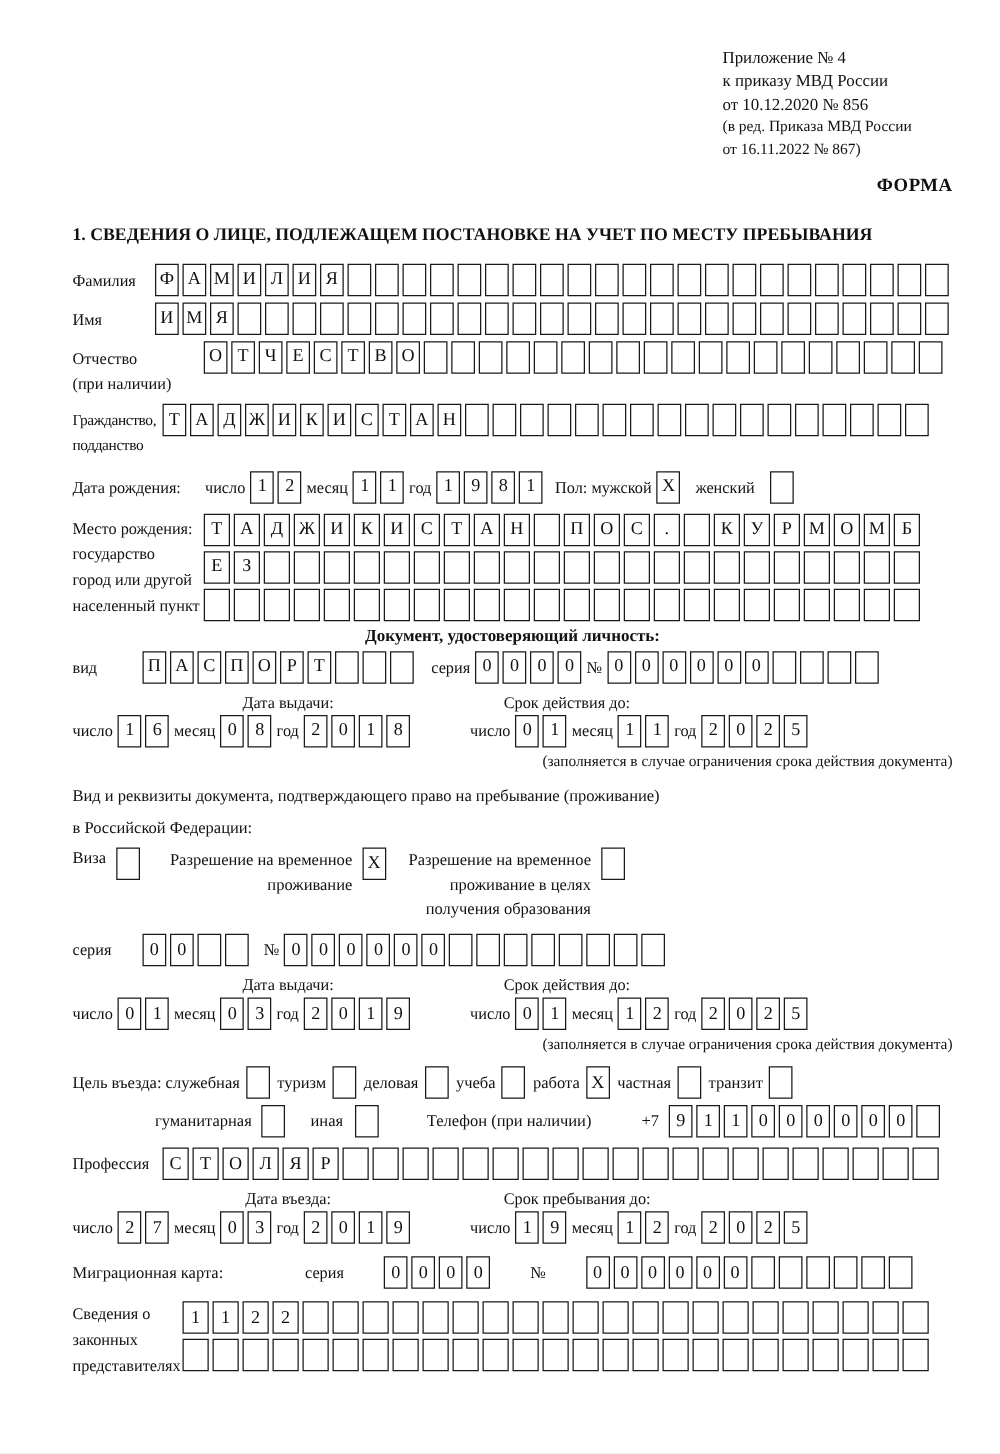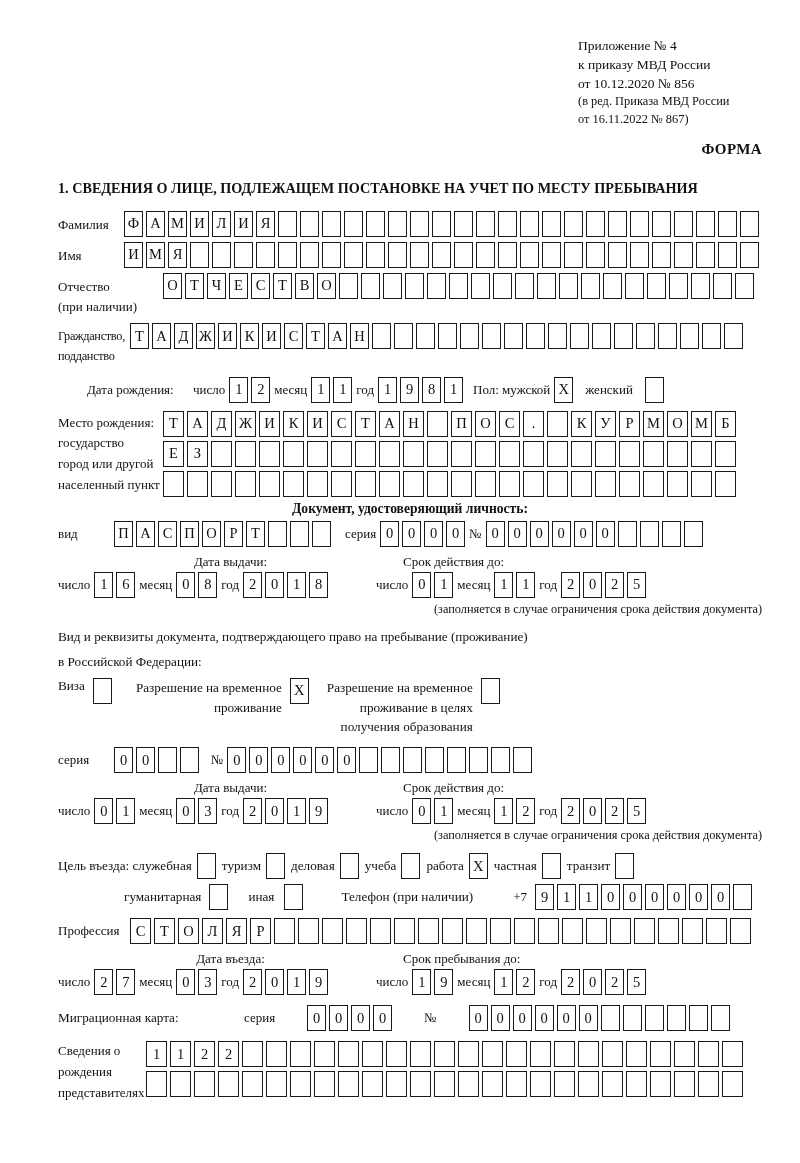--- a/index.html
+++ b/index.html
@@ -193,21 +193,21 @@
         <div class="cell"></div>
         <div class="cell"></div>
         <div class="cell"></div>
         <div class="cell"></div>
         <div class="cell"></div>
         <div class="cell"></div>
         <div class="cell"></div>
       </div>
   </div>
 
-  <div class="frow" style="margin-top:10px;align-items:center;margin-left:29px;">
+  <div class="frow" style="margin-top:10px;align-items:center;">
     <span class="inline-lbl" style="margin-left:0;width:92px;">Дата рождения:</span>
     <span class="inline-lbl" style="margin-left:10px;">число</span>
     <div class="cells">
         <div class="cell">1</div>
         <div class="cell">2</div>
       </div>
     <span class="inline-lbl">месяц</span>
     <div class="cells">
         <div class="cell">1</div>
         <div class="cell">1</div>
@@ -632,21 +632,21 @@
         <div class="cell"></div>
         <div class="cell"></div>
         <div class="cell"></div>
         <div class="cell"></div>
       </div>
   </div>
 
   <div class="reps">
     <div class="lbl w88" style="padding-top:2px;">
       <div>Сведения о</div>
-      <div>рождения</div>
+      <div>законных</div>
       <div>представителях</div>
 
     </div>
     <div class="rowgap" style="padding-top:2px;">
       <div class="cells cells-w">
           <div class="cell">1</div>
           <div class="cell">1</div>
           <div class="cell">2</div>
           <div class="cell">2</div>
           <div class="cell"></div>

